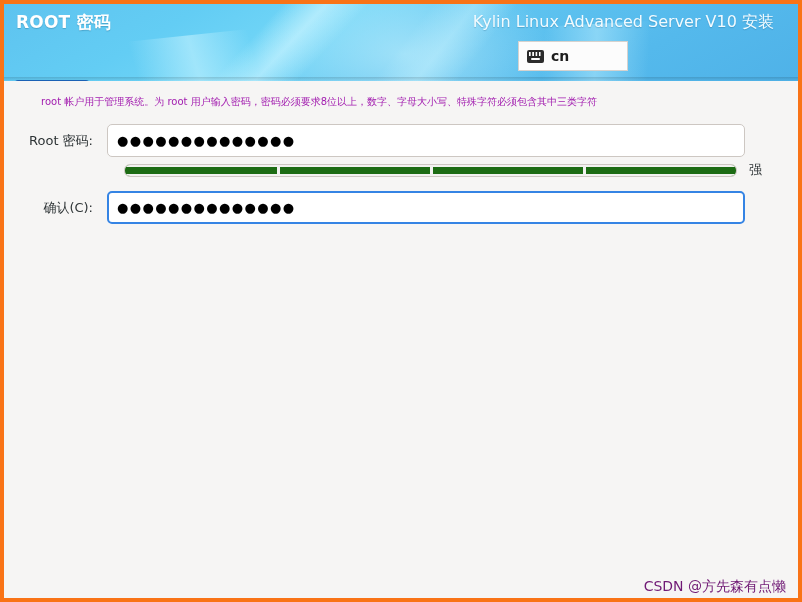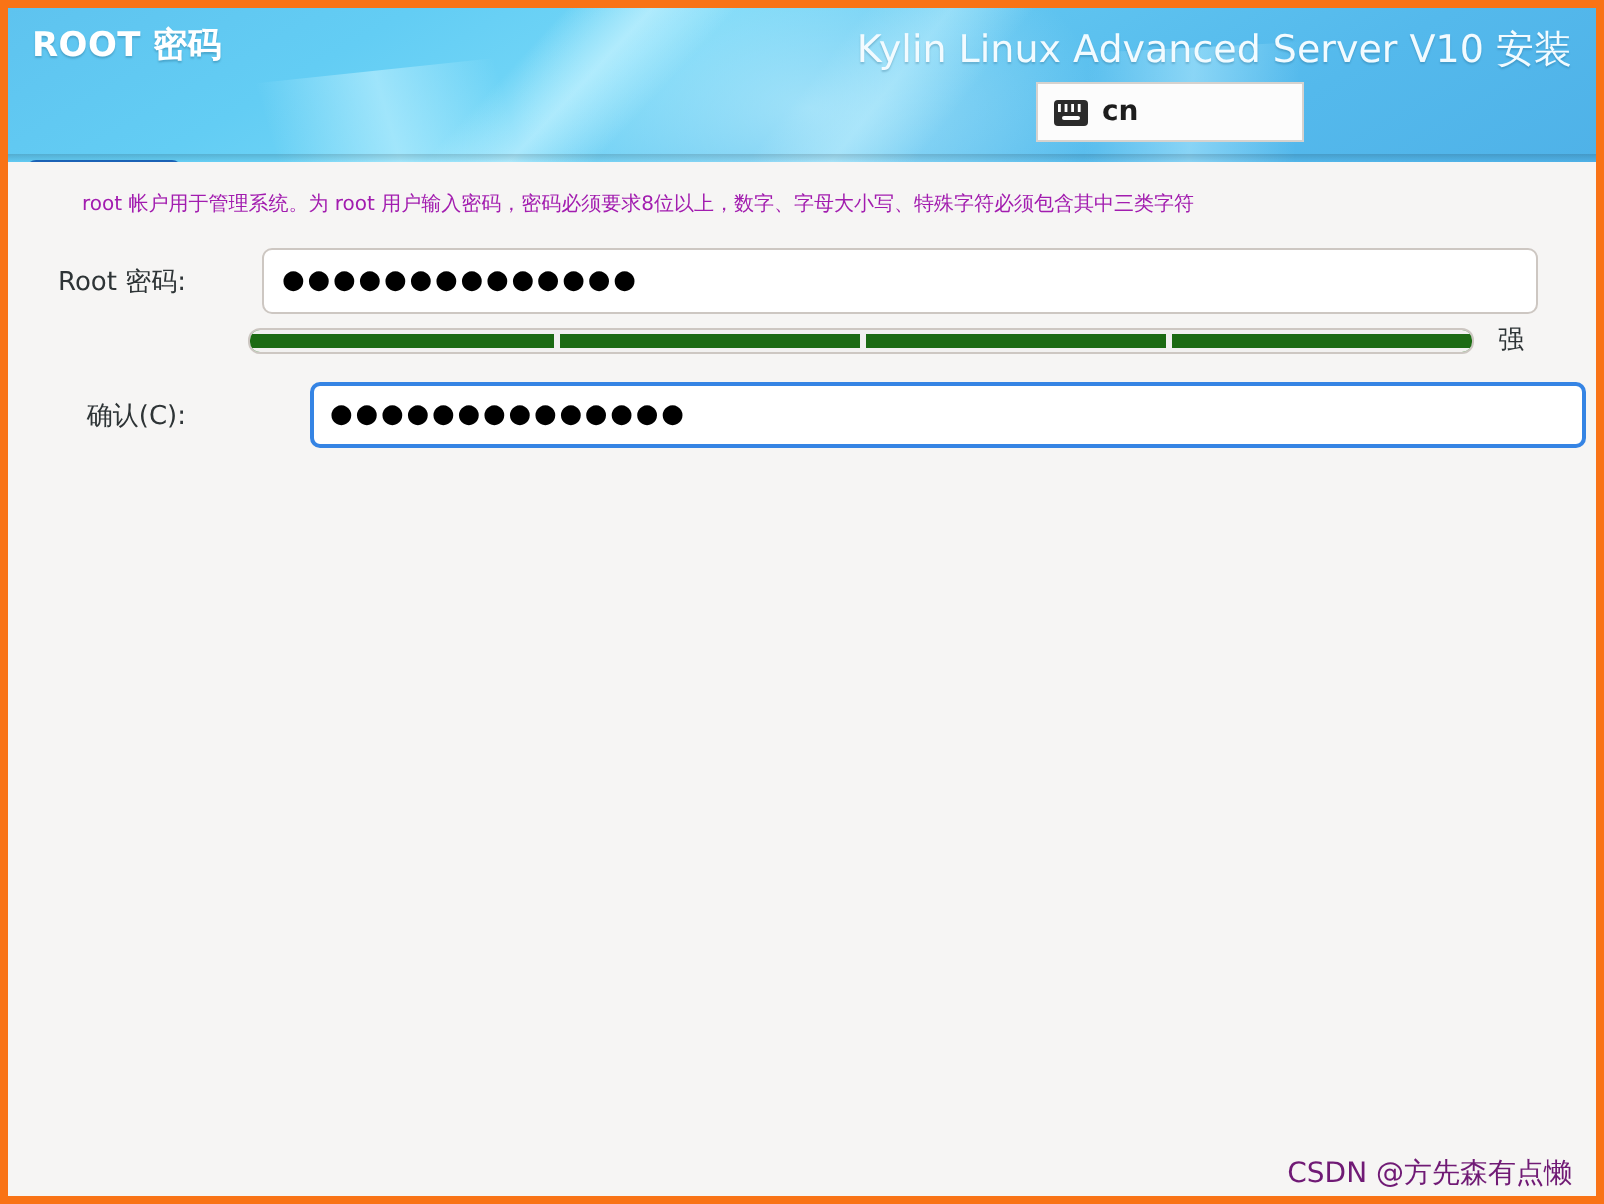--- a/index.html
+++ b/index.html
@@ -79,24 +79,24 @@
     top: 7px;
     color: #ffffff;
     font-size: 17px;
     font-weight: bold;
     letter-spacing: 0.2px;
     white-space: nowrap;
     text-shadow: 0 1px 1px rgba(0,60,90,0.25);
   }
   #product-title {
     position: absolute;
-    right: 12px;
+    right: 24px;
     top: 8px;
     color: #f2fbff;
-    font-size: 19px;
+    font-size: 16px;
     white-space: nowrap;
     text-shadow: 0 1px 1px rgba(0,60,90,0.22);
   }
 
   #done-button {
     position: absolute;
     left: 9px;
     top: 33px;
     min-width: 76px;
     height: 32px;
@@ -112,21 +112,21 @@
     white-space: nowrap;
     cursor: pointer;
     box-shadow: inset 0 1px 0 rgba(255,255,255,0.35), 0 1px 1px rgba(0,0,0,0.2);
     margin-top: 43px;
   }
 
   #keyboard-indicator {
     position: absolute;
     left: 514px;
     top: 37px;
-    width: 134px;
+    width: 110px;
     height: 30px;
     box-sizing: border-box;
     background: #fcfcfc;
     border: 1px solid #d6d2ce;
     display: flex;
     align-items: center;
     padding-left: 8px;
     cursor: pointer;
   }
   #kb-icon {
@@ -176,22 +176,22 @@
     color: #a21caf;
     white-space: nowrap;
   }
 
   .form-row {
     position: absolute;
     left: 0;
     display: flex;
     align-items: center;
   }
-  #row-password { top: 43px; gap: 24px; }
-  #row-confirm  { top: 110px; gap: 48px; }
+  #row-password { top: 43px; }
+  #row-confirm  { top: 110px; }
 
   .field-label {
     width: 103px;
     text-align: right;
     padding-right: 14px;
     box-sizing: border-box;
     font-size: 13px;
     color: #2e3436;
     white-space: nowrap;
   }

